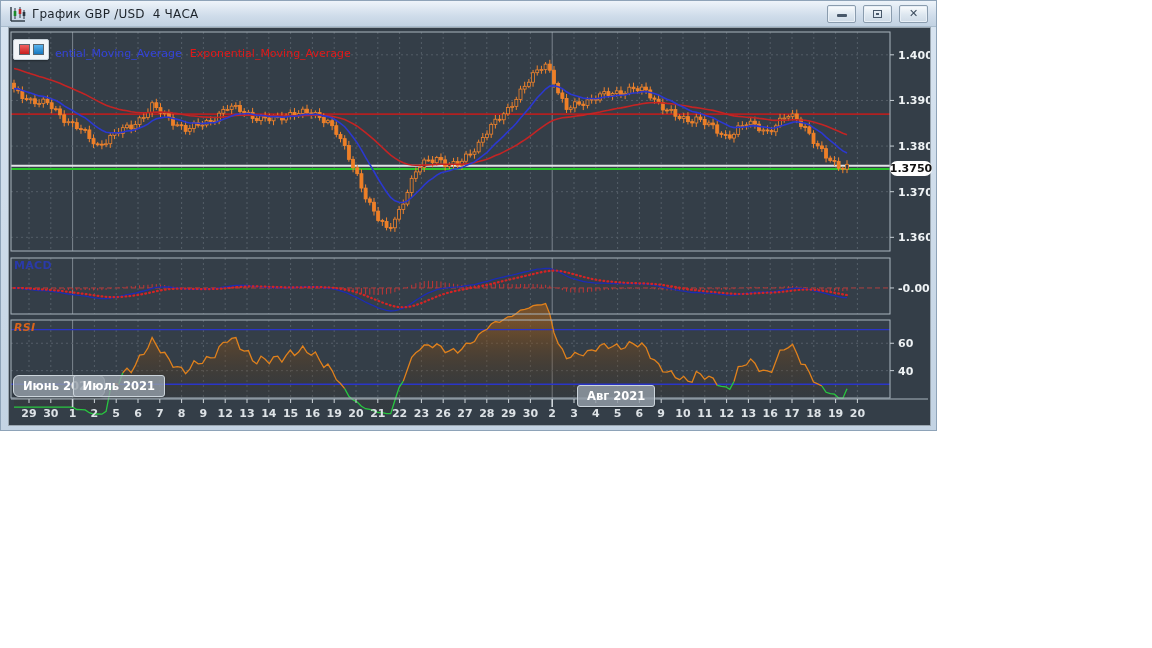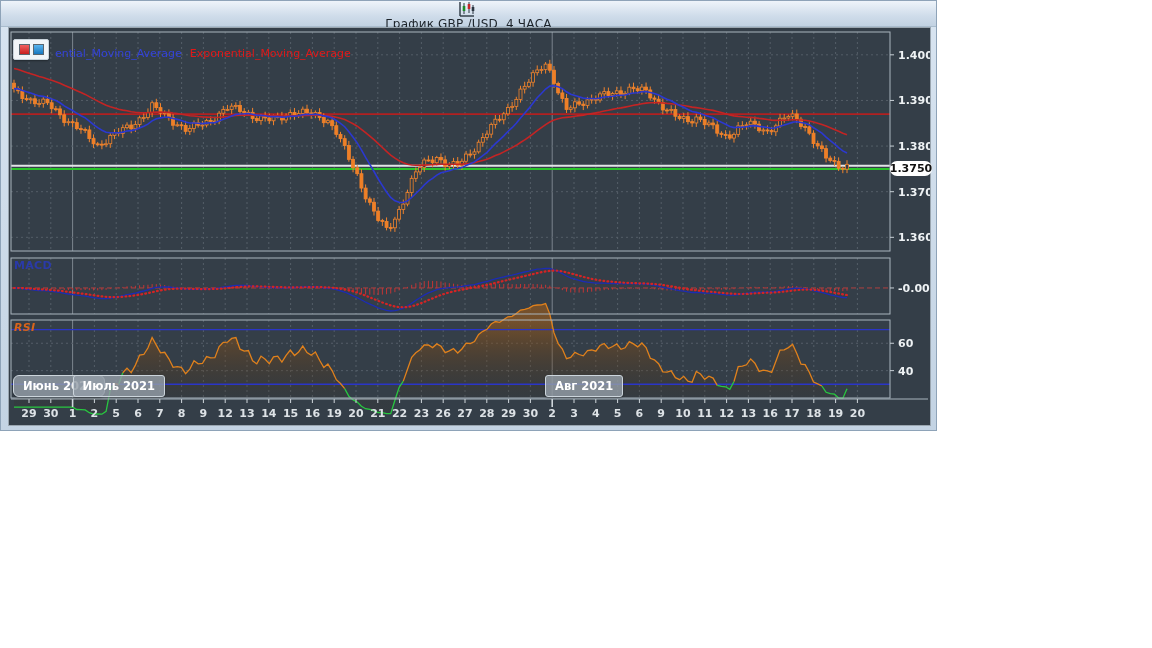--- a/index.html
+++ b/index.html
@@ -6,21 +6,21 @@
   body{width:1152px;height:648px;background:#ffffff;overflow:hidden;
        font-family:"DejaVu Sans","Liberation Sans",sans-serif;}
   .page{position:relative;width:1152px;height:648px;background:#ffffff;}
   
   .window{position:absolute;left:0;top:0;width:937px;height:431px;
           background:linear-gradient(#d9e5f1,#c3d3e3);
           border:1px solid #8ea3b8;box-sizing:border-box;}
   .titlebar{position:absolute;left:0;top:0;width:100%;height:26px;
             background:linear-gradient(#eef4fa,#cfdcea 60%,#c2d2e2);
             border-bottom:1px solid #a9bccd;box-sizing:border-box;
-            display:flex;align-items:center;padding:0 6px;flex-direction:column;}
+            display:flex;align-items:center;padding:0 6px;}
   .app-icon{width:18px;height:16px;margin:0 5px 0 2px;flex:0 0 auto;}
   .title{font-size:12px;color:#1d242b;letter-spacing:.2px;white-space:pre;}
   .winbtns{margin-left:auto;display:flex;gap:7px;padding-right:2px;}
   .wbtn{width:27px;height:16px;border:1px solid #8a9cae;border-radius:2px;
         background:linear-gradient(#fbfdfe,#dde7f0 55%,#cfdbe7);
         display:flex;align-items:center;justify-content:center;cursor:default;
         box-shadow:0 0 0 1px #e8eff6 inset;}
   .glyph-min{width:10px;height:3px;background:#48586a;border-radius:1px;margin-top:4px;}
   .glyph-max{width:9px;height:8px;border:1px solid #48586a;box-sizing:border-box;position:relative;}
   .glyph-max:after{content:"";position:absolute;left:2px;top:2px;width:3px;height:2px;background:#48586a;}
@@ -962,16 +962,16 @@
         <span class="leg-red">Exponential_Moving_Average</span>
       </div>
 
       <div class="panel-label macd-label">MACD</div>
       <div class="panel-label rsi-label">RSI</div>
 
       <div class="price-tag" id="priceTag" style="top: 133.375px;">1.3750</div>
 
       <div class="month-box" id="mb0" style="left: 4px; border-radius: 6px;">Июнь 2021</div>
       <div class="month-box" id="mb1" style="left: 63.6px;">Июль 2021</div>
-      <div class="month-box" id="mb2" style="left: 536px;">Авг 2021</div>
+      <div class="month-box" id="mb2" style="left: 568px; margin-top: 10px;">Авг 2021</div>
     </div>
   </div>
 </div>
 
 </body></html>

